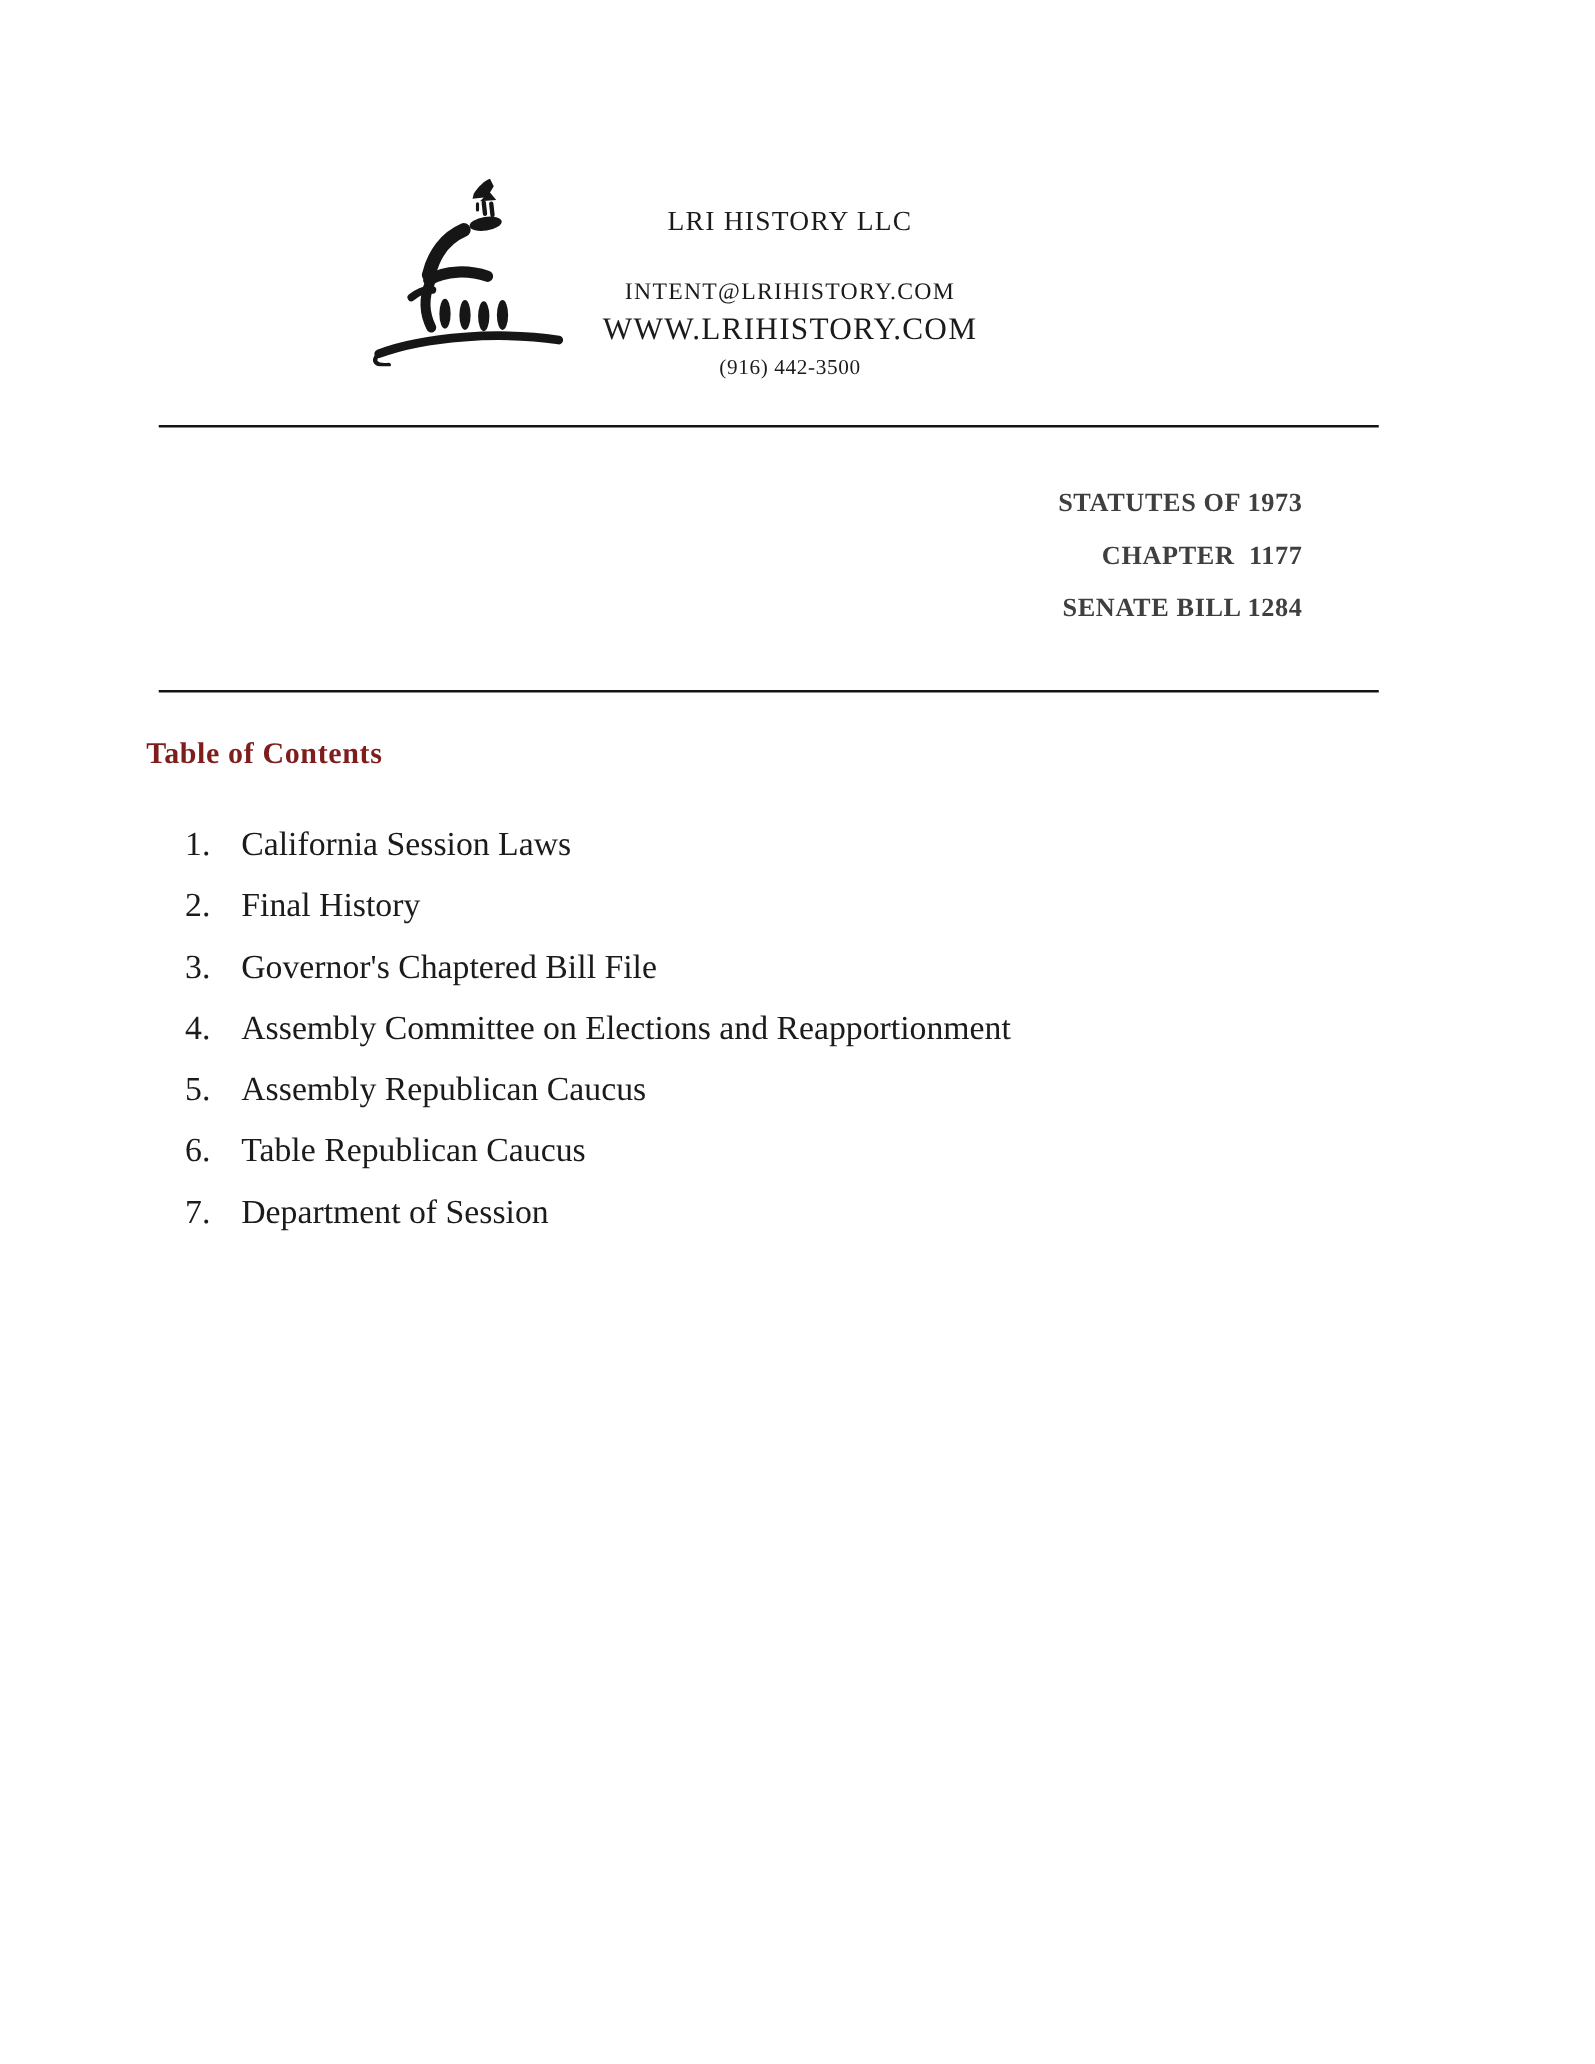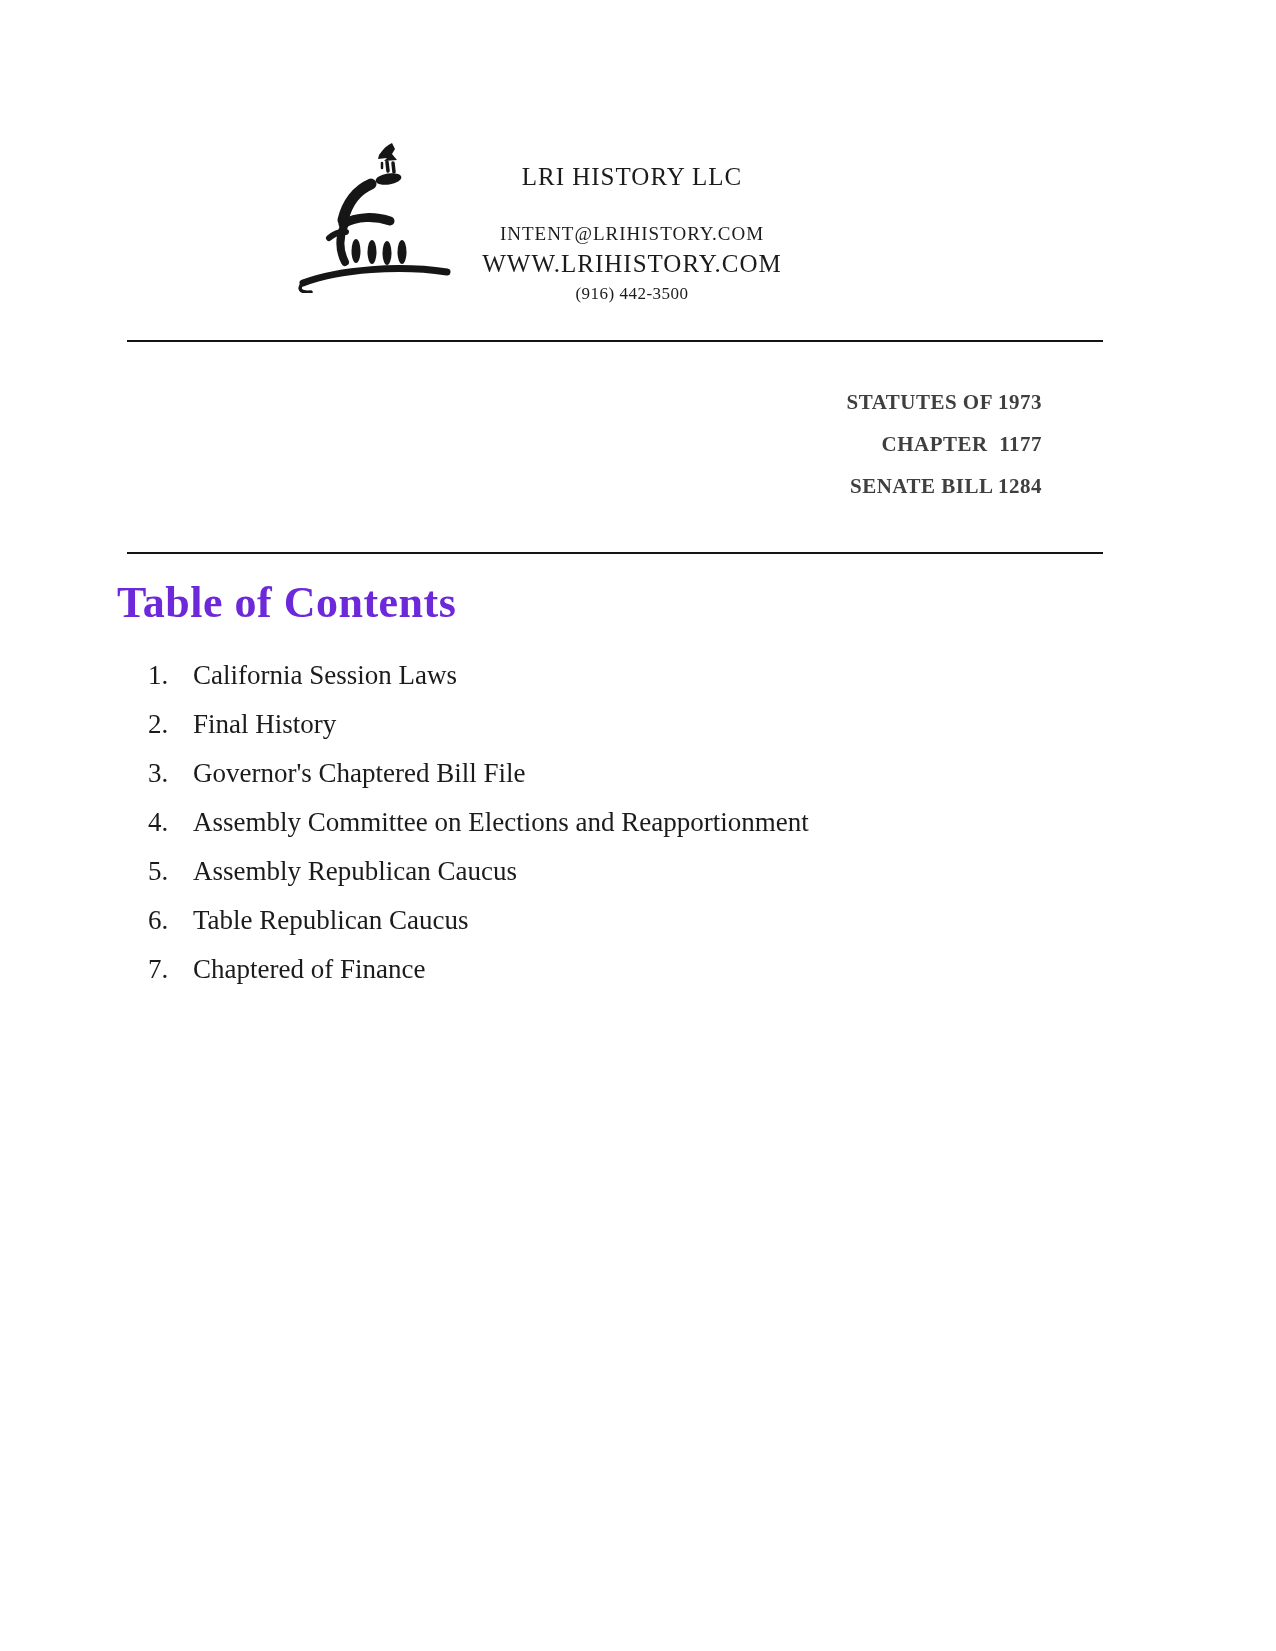--- a/index.html
+++ b/index.html
@@ -26,21 +26,21 @@
     height: 165px;
   }
   .header-text {
     position: absolute;
     left: 382px;
     top: 159px;
     width: 500px;
     text-align: center;
   }
   .company-name {
-    font-size: 25px;
+    font-size: 22px;
     line-height: 36px;
     letter-spacing: 1px;
     color: #1b1b1b;
   }
   .company-email {
     font-size: 19px;
     line-height: 30px;
     margin-top: 24px;
     letter-spacing: 1px;
     color: #1b1b1b;
@@ -81,25 +81,25 @@
     letter-spacing: 0.5px;
     color: #3f3f3f;
   }
   .ref-line { white-space: pre; }
 
   
   .toc-title {
     position: absolute;
     left: 117px;
     top: 584px;
-    font-size: 44px;
+    font-size: 24px;
     line-height: 38px;
     font-weight: bold;
     letter-spacing: 0.5px;
-    color: #6d28d9;
+    color: #7f1d1d;
   }
   .toc-list {
     position: absolute;
     left: 148px;
     top: 660px;
     list-style: none;
     margin: 0;
     padding: 0;
   }
   .toc-item {
@@ -199,17 +199,17 @@
     <li class="toc-item">
       <span class="toc-number">5.</span>
       <span class="toc-label">Assembly Republican Caucus</span>
     </li>
     <li class="toc-item">
       <span class="toc-number">6.</span>
       <span class="toc-label">Table Republican Caucus</span>
     </li>
     <li class="toc-item">
       <span class="toc-number">7.</span>
-      <span class="toc-label">Chaptered of Finance</span>
+      <span class="toc-label">Department of Session</span>
     </li>
   </ol>
 
 </div>
 
 </body></html>

